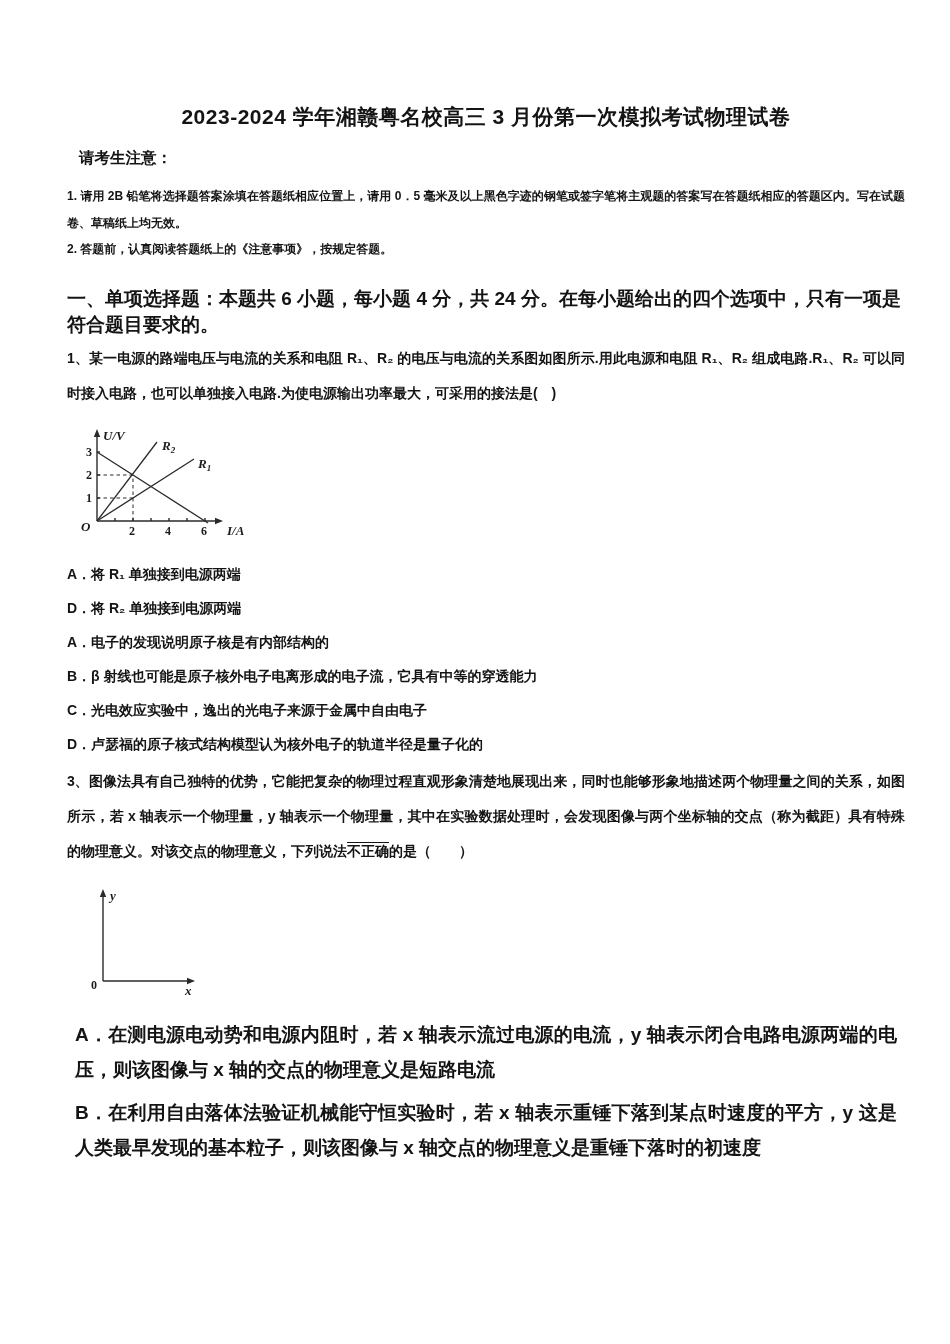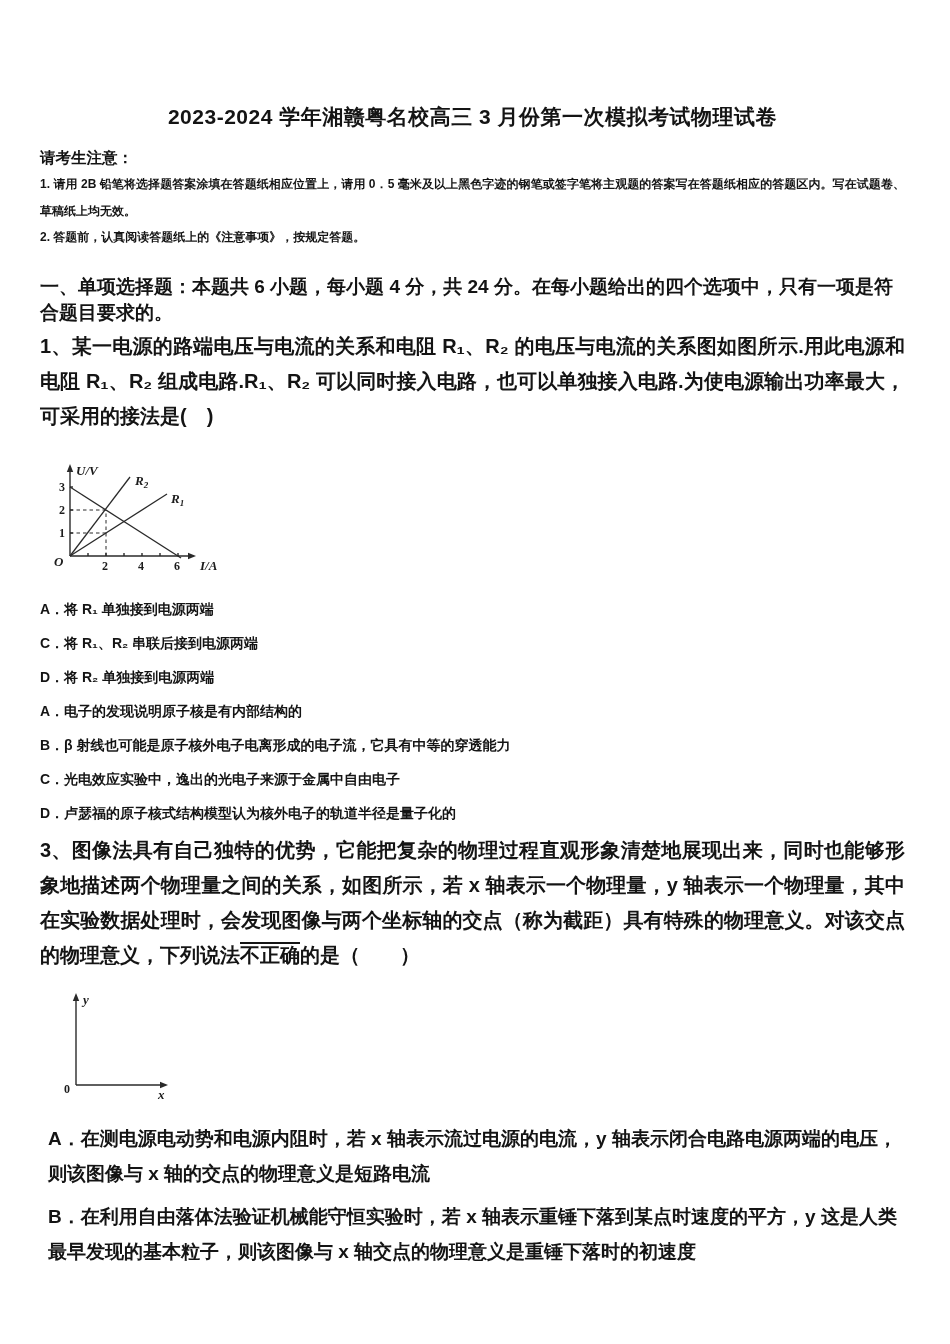--- a/index.html
+++ b/index.html
@@ -6,38 +6,38 @@
   .page {
     position: relative;
     width: 950px;
     height: 1344px;
     margin: 0 auto;
     background: #ffffff;
     color: #141414;
     font-family: "Liberation Sans", "DejaVu Sans", sans-serif;
     font-weight: 700;
     box-sizing: border-box;
-    padding: 103px 45px 0 40px;
+    padding: 103px 45px 0 67px;
     overflow: hidden;
   }
   .title {
     font-size: 21px;
     font-weight: 700;
     text-align: center;
     margin: 0 0 14px 0;
     letter-spacing: 0.5px;
   }
-  .notice-heading { font-size: 15.5px; line-height: 26px; margin: 0; }
+  .notice-heading { font-size: 15.5px; line-height: 26px; margin: 12px; }
   .notice-item { font-size: 12px; line-height: 26.5px; margin: 0; text-align: justify; }
   .section-heading { font-size: 19px; line-height: 26px; margin: 23px 0 0 0; }
-  .q-stem { font-size: 20px; line-height: 35px; margin: 3px 0 0 0; text-align: justify; }
+  .q-stem { font-size: 14px; line-height: 35px; margin: 3px 0 0 0; text-align: justify; }
   .option-line { font-size: 14px; line-height: 34px; margin: 0; }
   .q3-option { font-size: 19px; line-height: 35px; margin: 8px; text-align: justify; }
   .emph-overline { text-decoration: overline; }
-  .fig1-wrap { margin: 24px 0 6px 0; }
+  .fig1-wrap { margin: 12px 0 6px 0; }
   .fig2-wrap { margin: 12px 0 14px 4px; }
   .axis-line { stroke: #2a2a2a; stroke-width: 1.4; fill: none; }
   .plot-line { stroke: #2a2a2a; stroke-width: 1.3; fill: none; }
   .dash-line { stroke: #2a2a2a; stroke-width: 1; stroke-dasharray: 3.5,3; fill: none; }
   .arrow-head { fill: #2a2a2a; }
   .fig-label {
     font-family: "Liberation Serif", "DejaVu Serif", serif;
     font-style: italic;
     font-weight: 700;
     font-size: 13px;
@@ -102,21 +102,20 @@
       <text class="fig-tick" x="19" y="33">3</text>
       <text class="fig-tick" x="62" y="112">2</text>
       <text class="fig-tick" x="98" y="112">4</text>
       <text class="fig-tick" x="134" y="112">6</text>
       <text class="fig-label" x="95" y="27"><tspan>R</tspan><tspan class="fig-sub" dy="3">2</tspan></text>
       <text class="fig-label" x="131" y="45"><tspan>R</tspan><tspan class="fig-sub" dy="3">1</tspan></text>
     </svg>
   </div>
 
   <p class="option-line">A．将 R₁ 单独接到电源两端</p>
-  <p class="option-line">C．将 R₁、R₂ 串联后接到电源两端</p>
   <p class="option-line">D．将 R₂ 单独接到电源两端</p>
 
   <p class="option-line">A．电子的发现说明原子核是有内部结构的</p>
   <p class="option-line">B．β 射线也可能是原子核外电子电离形成的电子流，它具有中等的穿透能力</p>
   <p class="option-line">C．光电效应实验中，逸出的光电子来源于金属中自由电子</p>
   <p class="option-line">D．卢瑟福的原子核式结构模型认为核外电子的轨道半径是量子化的</p>
 
   <p class="q-stem"><span>3、图像法具有自己独特的优势，它能把复杂的物理过程直观形象清楚地展现出来，同时也能够形象地描述两个物理量之间的关系，如图所示，若 x 轴表示一个物理量，y 轴表示一个物理量，其中在实验数据处理时，会发现图像与两个坐标轴的交点（称为截距）具有特殊的物理意义。对该交点的物理意义，下列说法</span><span class="emph-overline">不正确</span><span>的是（　　）</span></p>
 
   <div class="fig2-wrap">

